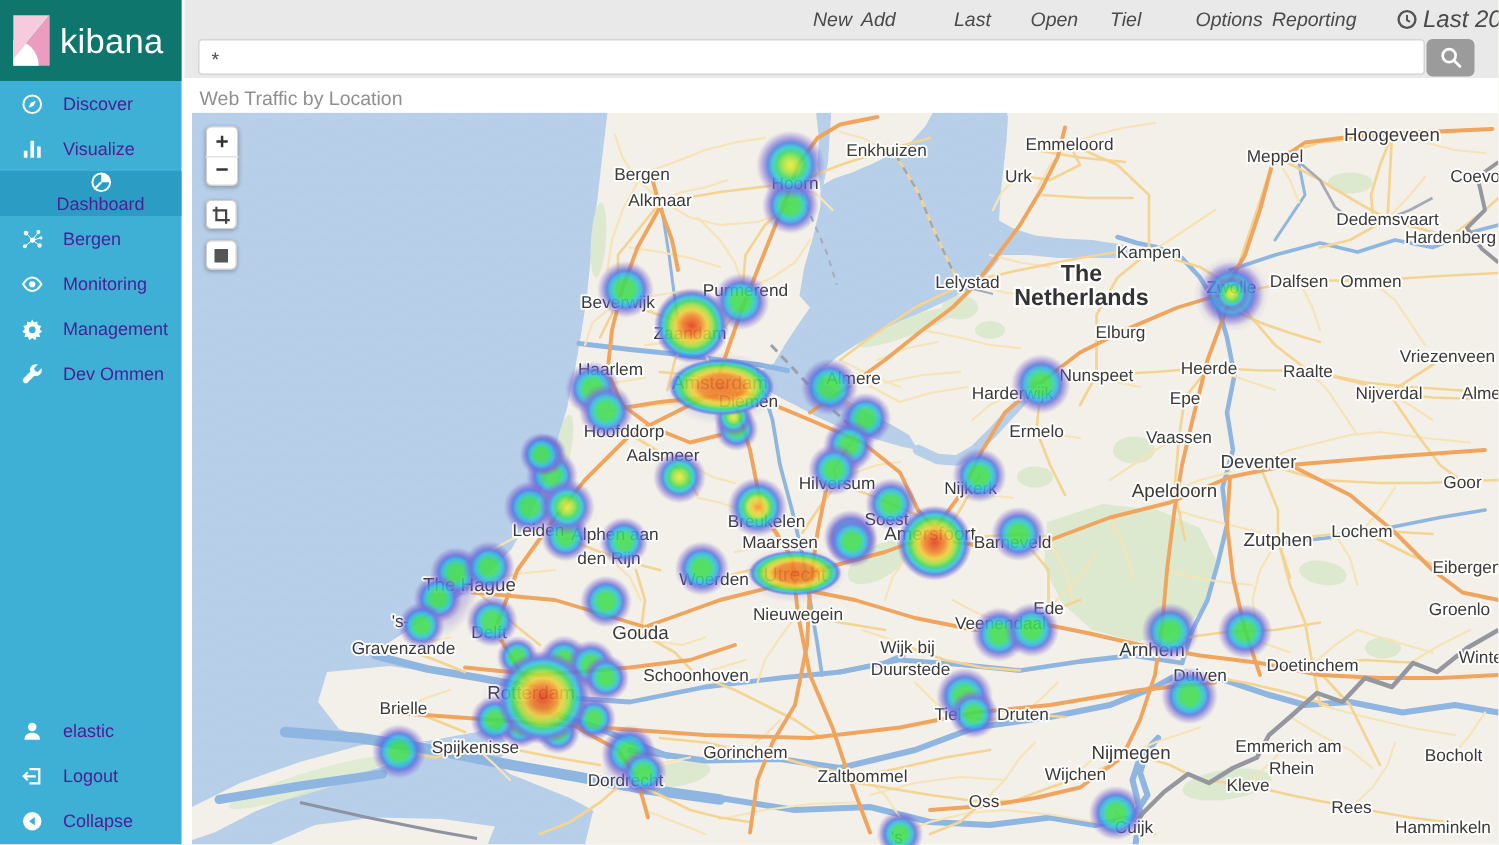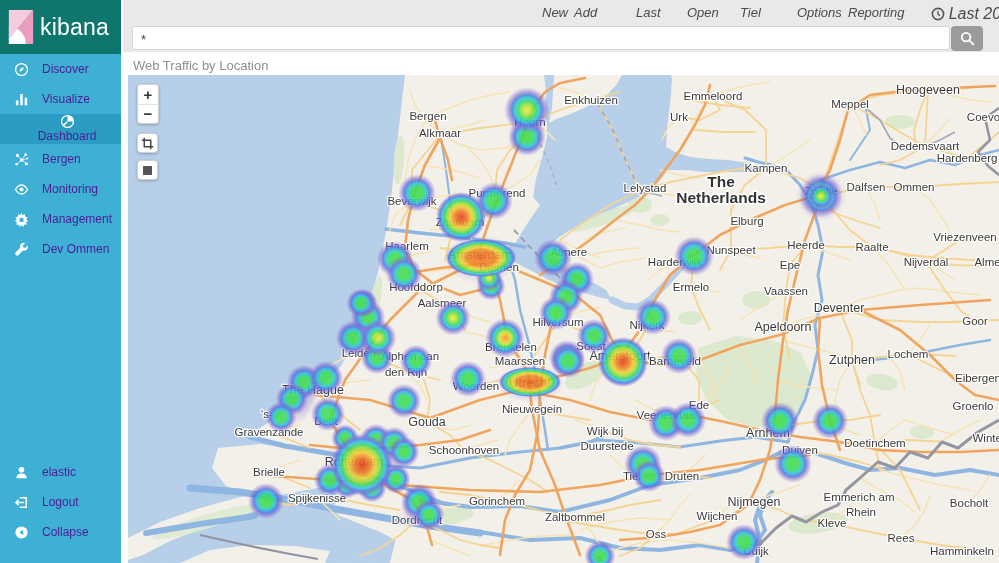--- a/index.html
+++ b/index.html
@@ -2,21 +2,21 @@
 <html><head><meta charset="utf-8"><style>
 * { margin:0; padding:0; box-sizing:border-box; }
 body { width:999px; height:563px; overflow:hidden; font-family:"Liberation Sans",sans-serif; background:#fff; position:relative; }
 #side { position:absolute; left:0; top:0; width:121px; height:563px; background:#3eafd5; z-index:5; }
 #brand { height:54px; background:#0f766e; display:flex; align-items:center; padding-left:8px; }
 #brand .bt { color:#fff; font-size:23px; margin-left:6px; letter-spacing:0.2px; font-weight:400; }
 .nitem { height:30px; display:flex; align-items:center; color:#4c1d95; font-size:12px; }
 .nic { width:15px; height:15px; margin-left:14px; display:inline-flex; }
 .ntxt { margin-left:13px; }
 .nitem.active { background:#2b9dc4;flex-direction:column; }
-#botnav { position:absolute; bottom:16px; left:0; width:121px; }
+#botnav { position:absolute; bottom:1px; left:0; width:121px; }
 #top { position:absolute; left:123px; top:0; width:876px; height:52px; background:#e9e9e9; }
 #topnav { position:absolute; left:0; top:0; width:946px; height:25px; font-size:13px; color:#4a4a4a;font-style:italic; }
 .tni { position:absolute; top:5px; }
 #q { position:absolute; left:9px; top:26px; width:818px; height:24px; background:#fff; border:1px solid #d5d5d5; border-radius:3px; font-size:13px; color:#444; padding:5px 8px 0; }
 #qbtn { position:absolute; left:828px; top:26px; width:32px; height:25px; background:#9b9b9b; border-radius:4px; display:flex; align-items:center; justify-content:center; }
 #strip { position:absolute; left:123px; top:52px; width:876px; height:23px; background:#fff; }
 #vtitle { position:absolute; left:10px; top:6px; font-size:13px; color:#8f8f8f; }
 #map { position:absolute; left:128px; top:75px; width:871px; height:488px; }
 .mbtn { position:absolute; background:#fff; border:1px solid rgba(0,0,0,0.18); box-shadow:0 1px 3px rgba(0,0,0,0.25); border-radius:4px; z-index:6; display:flex; align-items:center; justify-content:center; }
 #zoomc { left:137px; top:84px; width:22px; height:40px; flex-direction:column; padding:0; }

